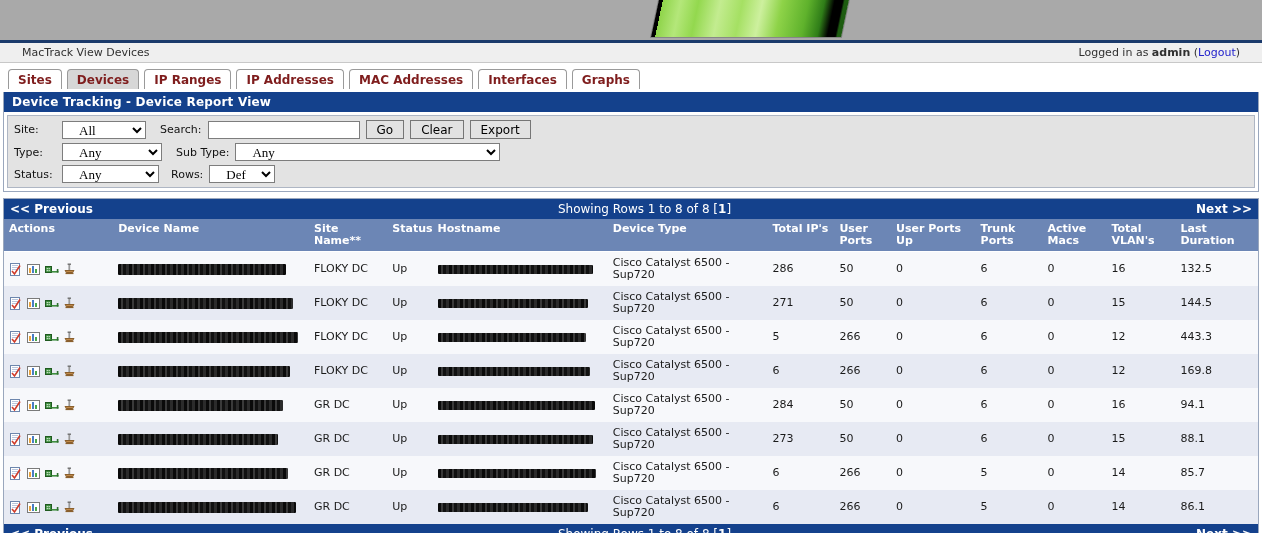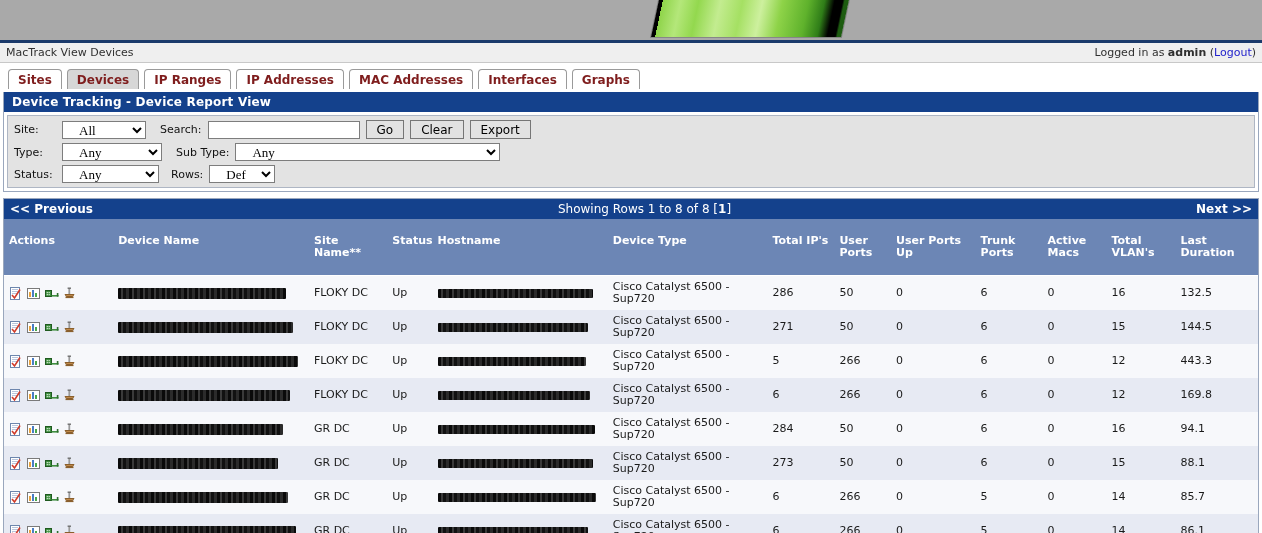--- a/index.html
+++ b/index.html
@@ -39,21 +39,21 @@
       #8fd44a 4px,#b4e77a 22px,#93d84e 40px,#c3ec90 62px,
       #a5e063 84px,#cdf09e 104px,#8ed348 124px,#5fb22c 150px,
       #2f7d18 166px,#000 176px,#000 184px,#1d5c10 186px);
     box-shadow:0 0 0 1px rgba(0,0,0,.2);
   }
 
   
   .crumbbar{
     height:19px;background:#efefef;border-bottom:1px solid #c8c8c8;
     display:flex;align-items:center;justify-content:space-between;
-    padding:0 6px;font-size:11px;color:#303030;
+    padding:0 22px;font-size:11px;color:#303030;
   }
   .crumbbar .right{font-size:11px;}
   .crumbbar .right b{font-weight:bold;}
   .crumbbar a{color:#2222cc;text-decoration:none;}
 
   
   .subtabwrap{background:#fff;padding:6px 0 0 8px;height:23px;}
   .subtabs{display:flex;align-items:flex-end;gap:5px;}
   .stab{
     height:19px;padding:0 9px;display:flex;align-items:center;
@@ -94,21 +94,21 @@
   .pagebar{
     background:#14418c;color:#fff;font-weight:bold;font-size:12px;
     display:flex;align-items:center;padding:3px 6px;
   }
   .pagebar .mid{flex:1;text-align:center;font-weight:normal;}
   .pagebar .mid b{font-weight:bold;}
   .pagebar .l,.pagebar .r{white-space:nowrap;}
   table.dt{width:100%;border-collapse:collapse;table-layout:fixed;}
   table.dt thead th{
     background:#6c86b5;color:#fff;font-size:11px;font-weight:bold;
-    text-align:left;padding:16px 5px;vertical-align:top;line-height:12px;
+    text-align:left;padding:4px 5px;vertical-align:top;line-height:12px;
     border-bottom:1px solid #ffffff;
   }
   table.dt tbody td{
     font-size:11px;color:#1a1a1a;padding:5px 5px;vertical-align:middle;
     line-height:12px;
   }
   tr.r-odd td{background:#f7f8fb;}
   tr.r-even td{background:#e7eaf3;}
   .up{color:#3f7b3f;}
   .redact{

